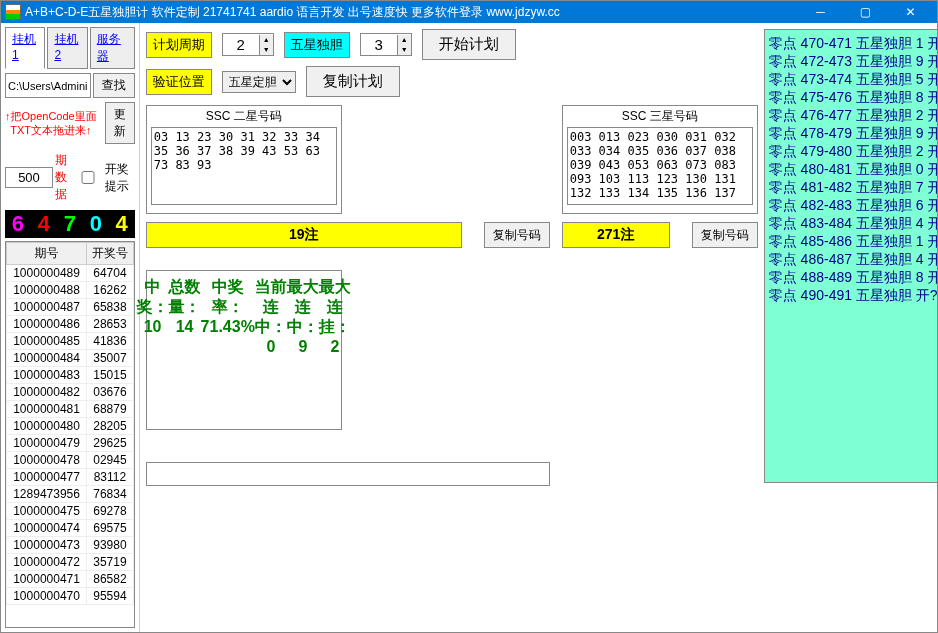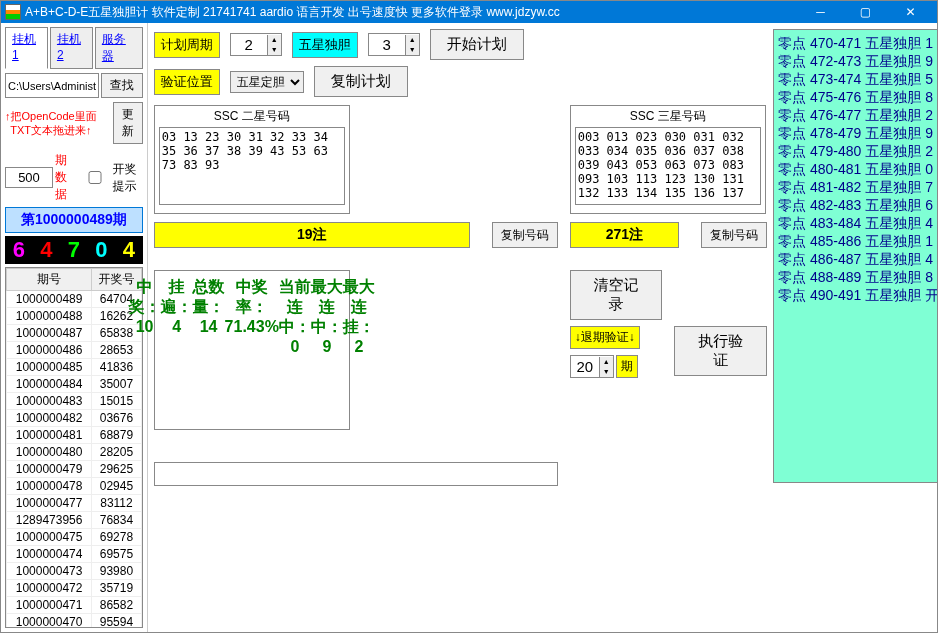--- a/index.html
+++ b/index.html
@@ -75,34 +75,33 @@
   <div class="left">
     <div class="tabs">
       <div class="tab active">挂机1</div>
       <div class="tab">挂机2</div>
       <div class="tab">服务器</div>
     </div>
     <div class="pathrow">
       <input value="C:\Users\Administ:" style="">
       <button class="btn">查找</button>
     </div>
-    <div style="display:flex; align-items:center; gap:16px; margin-bottom:4px;">
+    <div style="display:flex; align-items:center; gap:8px; margin-bottom:4px;">
       <div class="hint" style="white-space:pre; flex:1;">↑把OpenCode里面
 TXT文本拖进来↑</div>
       <button class="btn">更新</button>
     </div>
     <div class="periodrow">
       <input value="500" style="">
       <span class="periodlabel">期数据</span>
       <label class="checkbox">
           <input type="checkbox" style="">
           <span>开奖提示</span>
         </label>
     </div>
-    <div class="issuebar">第1000000489期</div>
     <div class="digits" id="digits">
         <div class="digit d0">6</div>
         <div class="digit d1">4</div>
         <div class="digit d2">7</div>
         <div class="digit d3">0</div>
         <div class="digit d4">4</div>
       </div>
     <div class="grid">
       <table id="gridtable">
         <thead>
@@ -230,59 +229,37 @@
             <div class="sscgroup">
               <span class="ssclabel">SSC 二星号码</span>
               <textarea class="ssctext" style="">03 13 23 30 31 32 33 34 35 36 37 38 39 43 53 63 73 83 93</textarea>
             </div>
             <div class="sscbtns">
               <div class="countbox">19注</div>
               <button class="btn">复制号码</button>
             </div>
             <div class="statspanel" style="margin-top:18px;">
               <div class="statrow">中奖：10</div>
-              <div class="statrow">挂遍：4</div>
               <div class="statrow">总数量：14</div>
               <div class="statrow">中奖率：71.43%</div>
               <div class="statrow">当前连中：0</div>
               <div class="statrow">最大连中：9</div>
               <div class="statrow">最大连挂：2</div>
             </div>
             <div class="longbox"></div>
           </div>
 
           <div class="panelcol">
             <div class="sscgroup">
               <span class="ssclabel">SSC 三星号码</span>
               <textarea class="ssctext" style="">003 013 023 030 031 032 033 034 035 036 037 038 039 043 053 063 073 083 093 103 113 123 130 131 132 133 134 135 136 137</textarea>
             </div>
             <div class="sscbtns">
               <div class="countbox">271注</div>
               <button class="btn">复制号码</button>
-            </div>
-            <div class="midrow" style="margin-top:18px;">
-              <div class="execcol" style="align-items:flex-start;">
-                <button class="bigbtn">清空记录</button>
-                <div class="ybtn">
-                    <span>↓退期验证↓</span>
-                  </div>
-                <div style="display:flex; gap:2px; align-items:center;">
-                  <div class="spinner">
-                    <input style="width: 28px;" value="20">
-                    <div class="spinbtns">
-                        <span>▲</span>
-                        <span>▼</span>
-                      </div>
-                  </div>
-                  <span style="background:#ff0;border:1px solid #888;padding:2px 4px;font-size:12px;">期</span>
-                </div>
-              </div>
-              <div class="execcol" style="justify-content:flex-end; padding-bottom:2px;">
-                <button class="bigbtn">执行验证</button>
-              </div>
             </div>
           </div>
         </div>
       </div>
 
       <div class="log" id="logpanel">
           <div>零点 470-471 五星独胆 1 开86582 ×[2] 0飞</div>
           <div>零点 472-473 五星独胆 9 开35719 √[1] 1飞</div>
           <div>零点 473-474 五星独胆 5 开69575 √[2] 2飞</div>
           <div>零点 475-476 五星独胆 8 开69278 √[1] 1飞</div>

